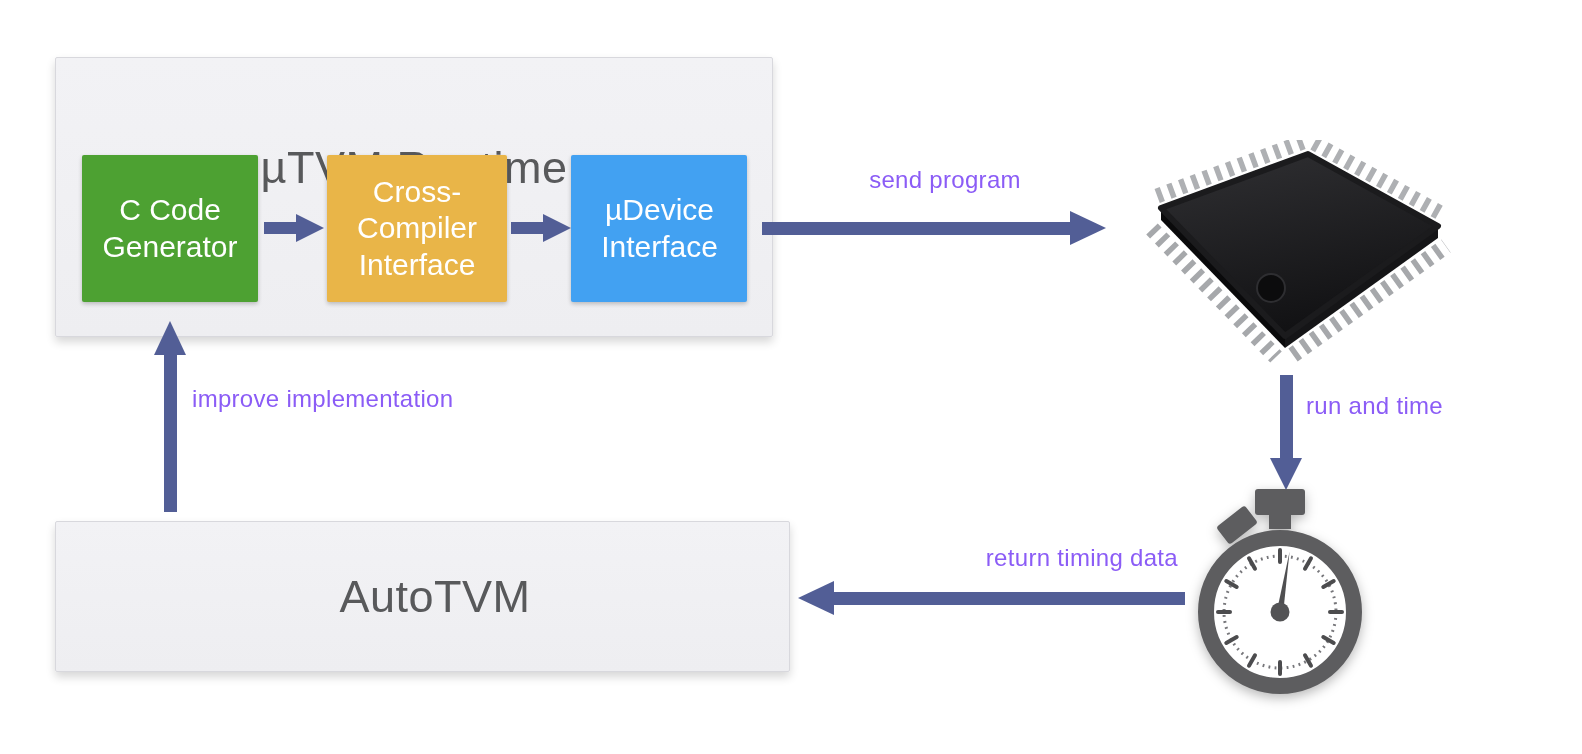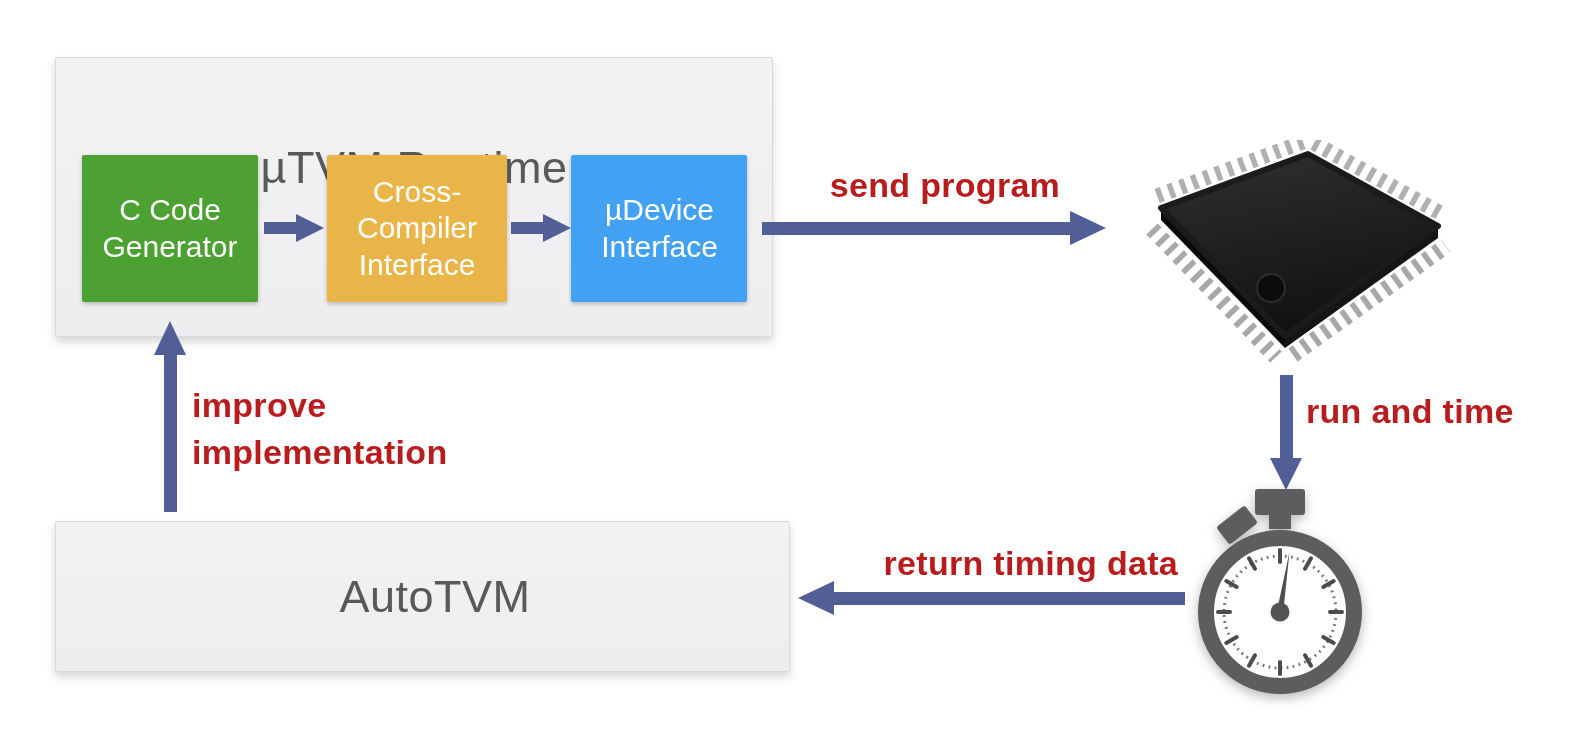--- a/index.html
+++ b/index.html
@@ -66,23 +66,23 @@
   .head-run  { left:1270px; top:458px; }
   
   .shaft-return { left:830px; top:592px; width:355px; height:13px; }
   .head-return  { left:798px; top:581px; }
   
   .shaft-improve { left:164px; top:354px; width:13px; height:158px; z-index:5; }
   .head-improve  { left:154px; top:321px; z-index:5; }
   
   .edge-label {
     position:absolute;
-    color:#b91c1c;
-    font-size:34px;
-    font-weight:700;
+    color:#8b5cf6;
+    font-size:24px;
+    font-weight:400;
     letter-spacing:0.3px;
   }
   .label-send   { left:790px; top:166px; width:310px; text-align:center; }
   .label-run    { left:1306px; top:392px; }
   .label-return { left:828px; top:544px; width:350px; text-align:right; }
   .label-improve{ left:192px; top:382px; width:276px; line-height:1.38; }
   
   .chip-art { position:absolute; left:1128px; top:140px; }
   .watch-art { position:absolute; left:1185px; top:487px; filter:drop-shadow(0 4px 6px rgba(0,0,0,0.28)); }
 </style>

